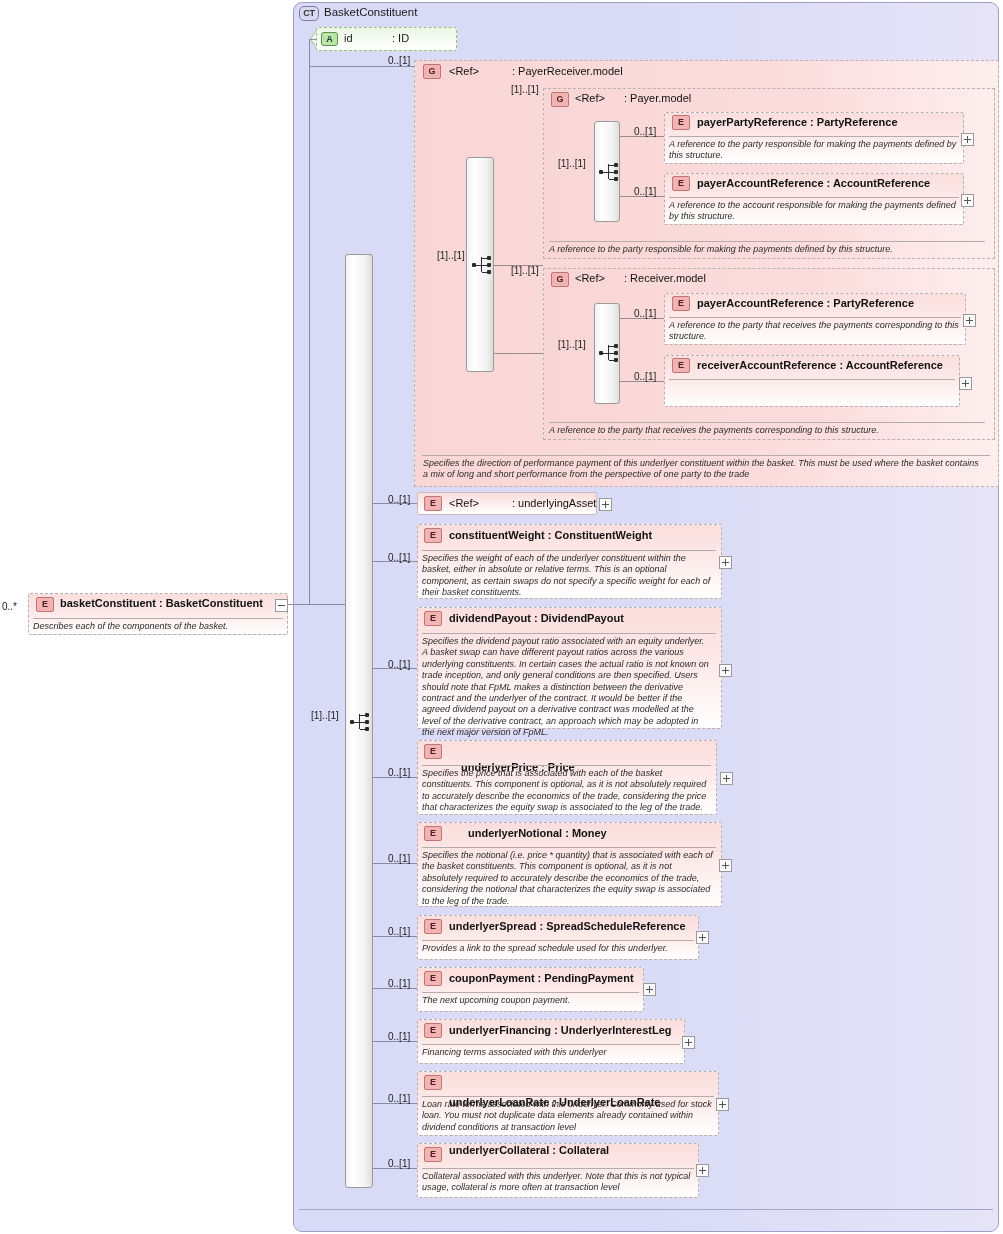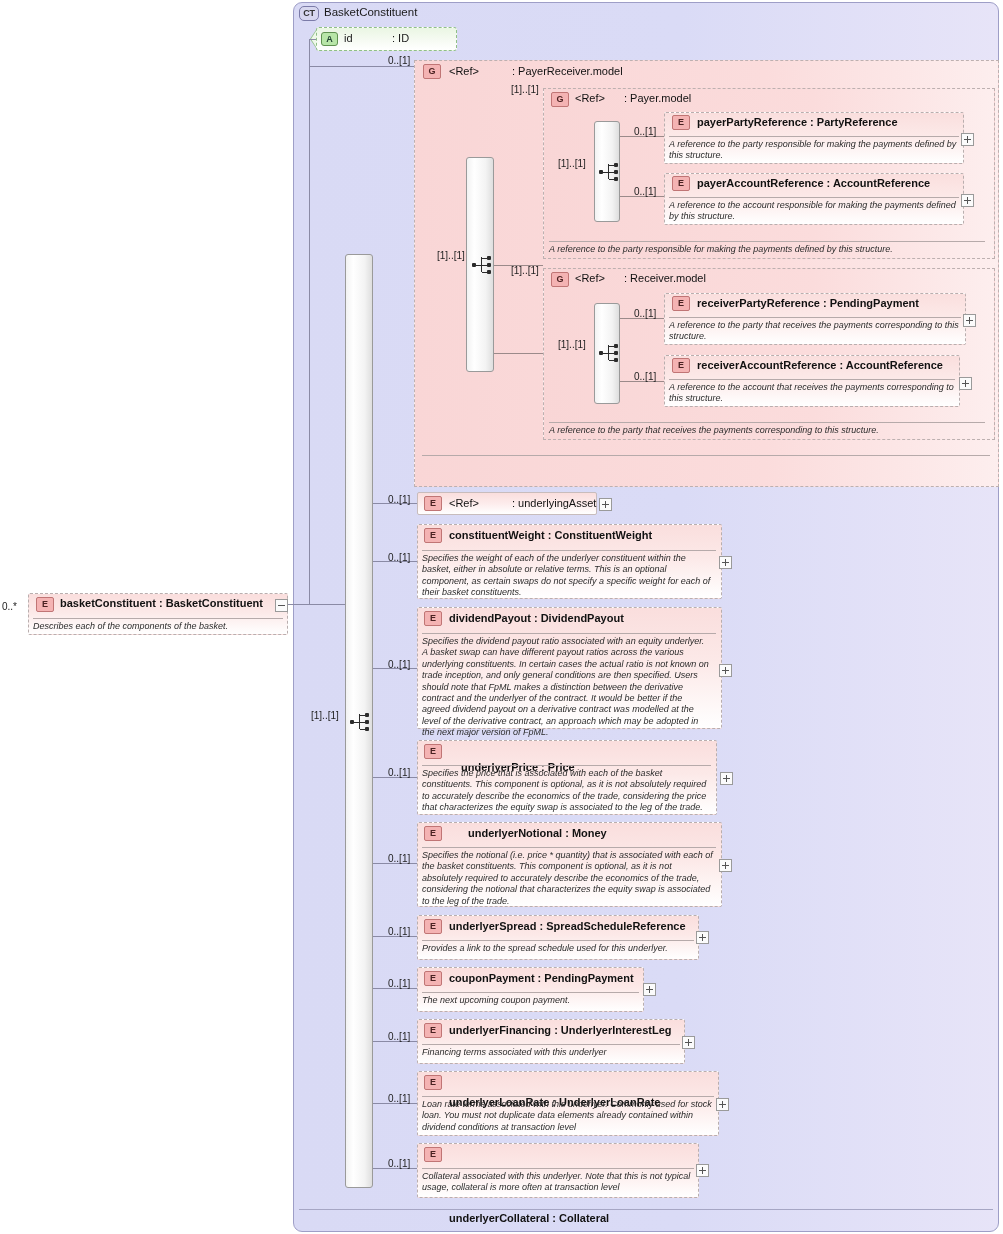--- a/index.html
+++ b/index.html
@@ -141,20 +141,21 @@
   <div class="abs hline" style="left:309px;top:39px;width:7px;"></div>
 
   <div class="abs gbox" style="left:414px;top:60px;width:585px;height:427px;"></div>
   <div class="abs gtag" style="left:423px;top:64px;">G</div>
   <div class="abs gref" style="left:449px;top:65px;">&lt;Ref&gt;</div>
   <div class="abs gtype" style="left:512px;top:65px;">: PayerReceiver.model</div>
   <div class="abs card" style="left:388px;top:55px;">0..[1]</div>
   <div class="abs hline" style="left:309px;top:66px;width:105px;"></div>
 
   <div class="abs eline" style="left:422px;top:455px;width:568px;"></div>
+  <div class="abs edoc" style="left:423px;top:458px;width:560px;">Specifies the direction of performance payment of this underlyer constituent within the basket. This must be used where the basket contains a mix of long and short performance from the perspective of one party to the trade</div>
 
   <div class="abs pipe" style="left:466px;top:157px;width:28px;height:215px;"></div>
   <div class="abs card" style="left:437px;top:250px;">[1]..[1]</div>
   <div class="seq" style="left:472px;top:255px;">
     <div class="dot" style="left:0px;top:8px;"></div>
     <div class="ln" style="left:4px;top:9.5px;width:5px;height:1px;"></div>
     <div class="ln" style="left:9px;top:2px;width:1px;height:15px;"></div>
     <div class="ln" style="left:10px;top:2.5px;width:5px;height:1px;"></div>
     <div class="ln" style="left:10px;top:9.5px;width:5px;height:1px;"></div>
     <div class="ln" style="left:10px;top:16.5px;width:5px;height:1px;"></div>
@@ -227,30 +228,29 @@
     <div class="dot" style="left:15px;top:8px;"></div>
     <div class="dot" style="left:15px;top:15px;"></div>
   </div>
   <div class="abs hline g" style="left:620px;top:318px;width:45px;"></div>
   <div class="abs hline g" style="left:620px;top:381px;width:45px;"></div>
   <div class="abs card" style="left:634px;top:308px;">0..[1]</div>
   <div class="abs card" style="left:634px;top:371px;">0..[1]</div>
 
   <div class="abs ebox" style="left:664px;top:293px;width:302px;height:52px;"></div>
   <div class="abs etag" style="left:672px;top:296px;">E</div>
-  <div class="abs ename" style="left:697px;top:297px;">receiverPartyReference : PendingPayment</div>
+  <div class="abs ename" style="left:697px;top:297px;">payerAccountReference : PartyReference</div>
   <div class="abs eline" style="left:669px;top:317px;width:292px;"></div>
   <div class="abs edoc" style="left:669px;top:320px;width:292px;">A reference to the party that receives the payments corresponding to this structure.</div>
   <div class="plus" style="left:963px;top:314px;"></div>
 
   <div class="abs ebox" style="left:664px;top:355px;width:296px;height:52px;"></div>
   <div class="abs etag" style="left:672px;top:358px;">E</div>
   <div class="abs ename" style="left:697px;top:359px;">receiverAccountReference : AccountReference</div>
   <div class="abs eline" style="left:669px;top:379px;width:286px;"></div>
-  <div class="abs edoc" style="left:669px;top:382px;width:286px;">A reference to the account that receives the payments corresponding to this structure.</div>
   <div class="plus" style="left:959px;top:377px;"></div>
 
   <div class="abs pipe" style="left:345px;top:254px;width:28px;height:934px;"></div>
   <div class="abs card" style="left:311px;top:710px;">[1]..[1]</div>
   <div class="seq" style="left:350px;top:712px;">
     <div class="dot" style="left:0px;top:8px;"></div>
     <div class="ln" style="left:4px;top:9.5px;width:5px;height:1px;"></div>
     <div class="ln" style="left:9px;top:2px;width:1px;height:15px;"></div>
     <div class="ln" style="left:10px;top:2.5px;width:5px;height:1px;"></div>
     <div class="ln" style="left:10px;top:9.5px;width:5px;height:1px;"></div>
@@ -349,20 +349,20 @@
   <div class="abs ebox" style="left:417px;top:1071px;width:302px;height:65px;"></div>
   <div class="abs etag" style="left:424px;top:1075px;">E</div>
   <div class="abs ename" style="left:449px;top:1076px;margin-top:20px;">underlyerLoanRate : UnderlyerLoanRate</div>
   <div class="abs eline" style="left:422px;top:1096px;width:292px;"></div>
   <div class="abs edoc" style="left:422px;top:1099px;width:292px;">Loan rate terms associated with this underlyer. Commonly used for stock loan. You must not duplicate data elements already contained within dividend conditions at transaction level</div>
   <div class="plus" style="left:716px;top:1098px;"></div>
 
   <div class="abs card" style="left:388px;top:1158px;">0..[1]</div>
   <div class="abs ebox" style="left:417px;top:1143px;width:282px;height:55px;"></div>
   <div class="abs etag" style="left:424px;top:1147px;">E</div>
-  <div class="abs ename" style="left:449px;top:1212px;">underlyerCollateral : Collateral</div>
+  <div class="abs ename" style="left:449px;top:1144px;">underlyerCollateral : Collateral</div>
   <div class="abs eline" style="left:422px;top:1168px;width:272px;"></div>
   <div class="abs edoc" style="left:422px;top:1171px;width:272px;">Collateral associated with this underlyer. Note that this is not typical usage, collateral is more often at transaction level</div>
   <div class="plus" style="left:696px;top:1164px;"></div>
 
   <div class="abs eline ct-doc-line" style="border-top-color:#a6a6c4;"></div>
 
 </div>
 
 </body></html>

